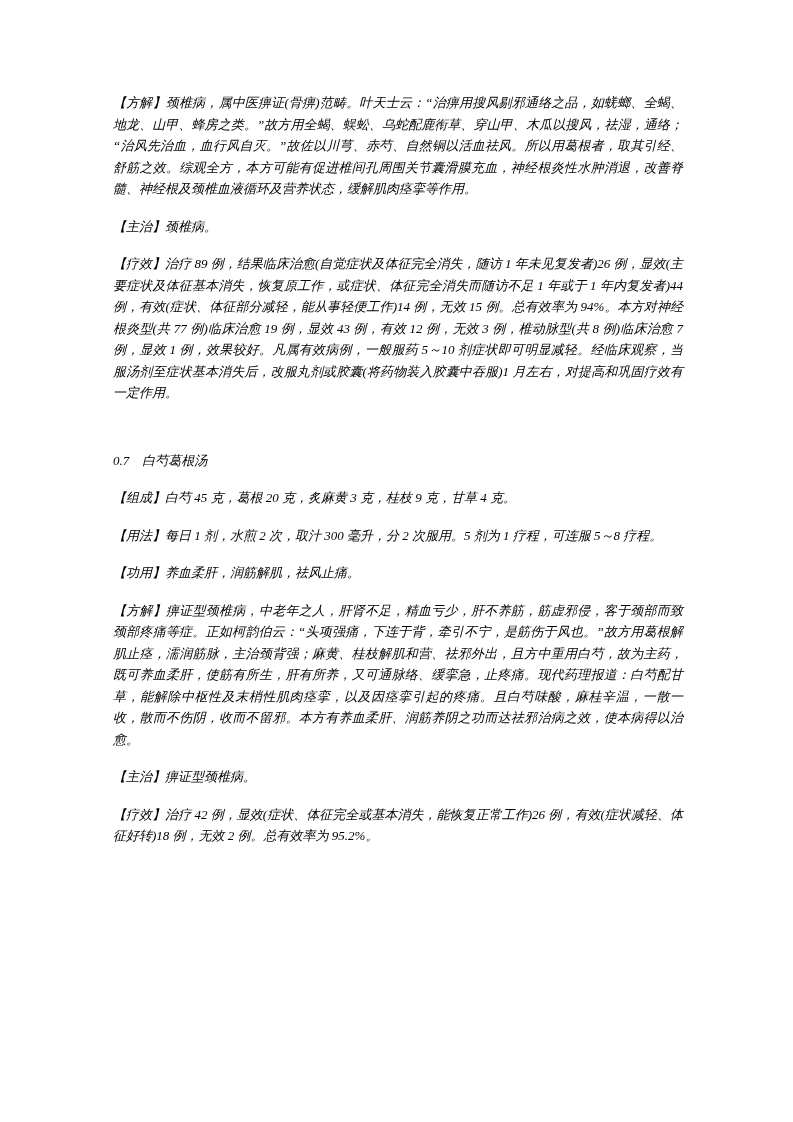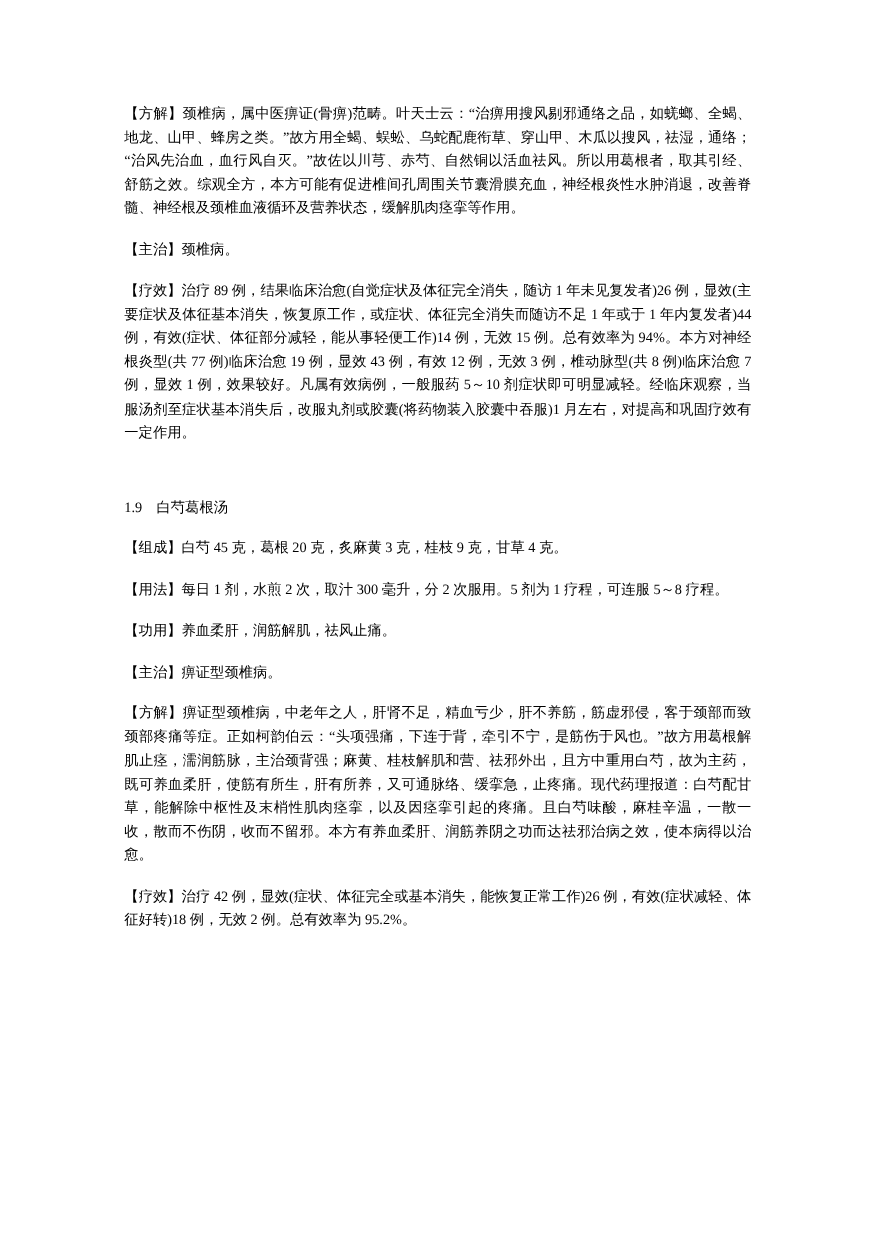--- a/index.html
+++ b/index.html
@@ -17,20 +17,21 @@
   .content {
     position: absolute;
     left: 113px;
     top: 92px;
     width: 570px;
     color: #000000;
     font-family: "Liberation Serif", "DejaVu Serif", serif;
     font-size: 13px;
     line-height: 21.5px;
     text-align: justify;
+    font-style: italic;
   }
   .para {
     margin: 0 0 16px 0;
   }
   .heading {
     margin: 46px 0 16px 0;
     text-align: left;
   }
 </style>
 </head>
@@ -39,30 +40,30 @@
 <div class="page">
   <div class="content">
 
     <p class="para">【方解】颈椎病，属中医痹证(骨痹)范畴。叶天士云：“治痹用搜风剔邪通络之品，如蜣螂、全蝎、地龙、山甲、蜂房之类。”故方用全蝎、蜈蚣、乌蛇配鹿衔草、穿山甲、木瓜以搜风，祛湿，通络；“治风先治血，血行风自灭。”故佐以川芎、赤芍、自然铜以活血祛风。所以用葛根者，取其引经、舒筋之效。综观全方，本方可能有促进椎间孔周围关节囊滑膜充血，神经根炎性水肿消退，改善脊髓、神经根及颈椎血液循环及营养状态，缓解肌肉痉挛等作用。</p>
 
     <p class="para">【主治】颈椎病。</p>
 
 
     <p class="para">【疗效】治疗 89 例，结果临床治愈(自觉症状及体征完全消失，随访 1 年未见复发者)26 例，显效(主要症状及体征基本消失，恢复原工作，或症状、体征完全消失而随访不足 1 年或于 1 年内复发者)44 例，有效(症状、体征部分减轻，能从事轻便工作)14 例，无效 15 例。总有效率为 94%。本方对神经根炎型(共 77 例)临床治愈 19 例，显效 43 例，有效 12 例，无效 3 例，椎动脉型(共 8 例)临床治愈 7 例，显效 1 例，效果较好。凡属有效病例，一般服药 5～10 剂症状即可明显减轻。经临床观察，当服汤剂至症状基本消失后，改服丸剂或胶囊(将药物装入胶囊中吞服)1 月左右，对提高和巩固疗效有一定作用。</p>
 
-    <p class="heading">1.9　白芍葛根汤</p>
+    <p class="heading">0.7　白芍葛根汤</p>
 
 
     <p class="para">【组成】白芍 45 克，葛根 20 克，炙麻黄 3 克，桂枝 9 克，甘草 4 克。</p>
 
     <p class="para">【用法】每日 1 剂，水煎 2 次，取汁 300 毫升，分 2 次服用。5 剂为 1 疗程，可连服 5～8 疗程。</p>
 
     <p class="para">【功用】养血柔肝，润筋解肌，祛风止痛。</p>
 
+    <p class="para">【方解】痹证型颈椎病，中老年之人，肝肾不足，精血亏少，肝不养筋，筋虚邪侵，客于颈部而致颈部疼痛等症。正如柯韵伯云：“头项强痛，下连于背，牵引不宁，是筋伤于风也。”故方用葛根解肌止痉，濡润筋脉，主治颈背强；麻黄、桂枝解肌和营、祛邪外出，且方中重用白芍，故为主药，既可养血柔肝，使筋有所生，肝有所养，又可通脉络、缓挛急，止疼痛。现代药理报道：白芍配甘草，能解除中枢性及末梢性肌肉痉挛，以及因痉挛引起的疼痛。且白芍味酸，麻桂辛温，一散一收，散而不伤阴，收而不留邪。本方有养血柔肝、润筋养阴之功而达祛邪治病之效，使本病得以治愈。</p>
+
     <p class="para">【主治】痹证型颈椎病。</p>
-
-    <p class="para">【方解】痹证型颈椎病，中老年之人，肝肾不足，精血亏少，肝不养筋，筋虚邪侵，客于颈部而致颈部疼痛等症。正如柯韵伯云：“头项强痛，下连于背，牵引不宁，是筋伤于风也。”故方用葛根解肌止痉，濡润筋脉，主治颈背强；麻黄、桂枝解肌和营、祛邪外出，且方中重用白芍，故为主药，既可养血柔肝，使筋有所生，肝有所养，又可通脉络、缓挛急，止疼痛。现代药理报道：白芍配甘草，能解除中枢性及末梢性肌肉痉挛，以及因痉挛引起的疼痛。且白芍味酸，麻桂辛温，一散一收，散而不伤阴，收而不留邪。本方有养血柔肝、润筋养阴之功而达祛邪治病之效，使本病得以治愈。</p>
 
 
     <p class="para">【疗效】治疗 42 例，显效(症状、体征完全或基本消失，能恢复正常工作)26 例，有效(症状减轻、体征好转)18 例，无效 2 例。总有效率为 95.2%。</p>
 
   </div>
 </div>
 
 </body></html>

